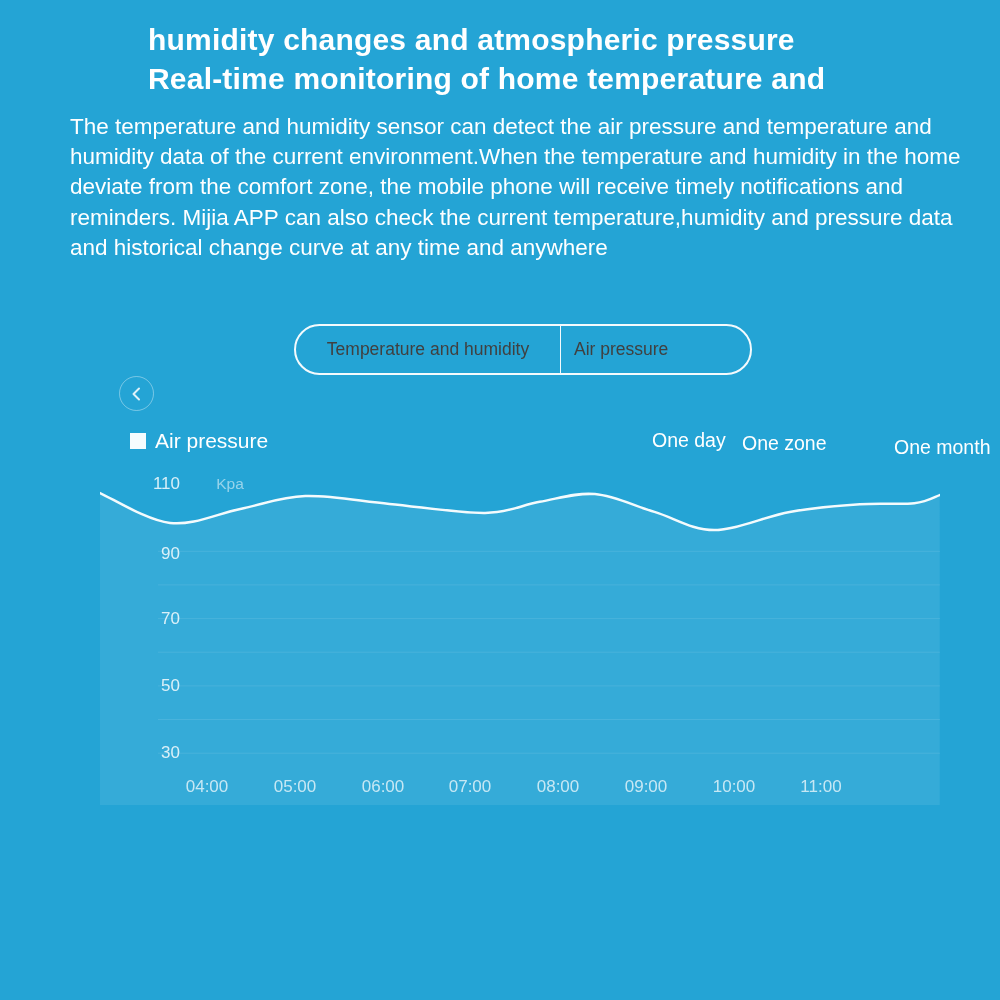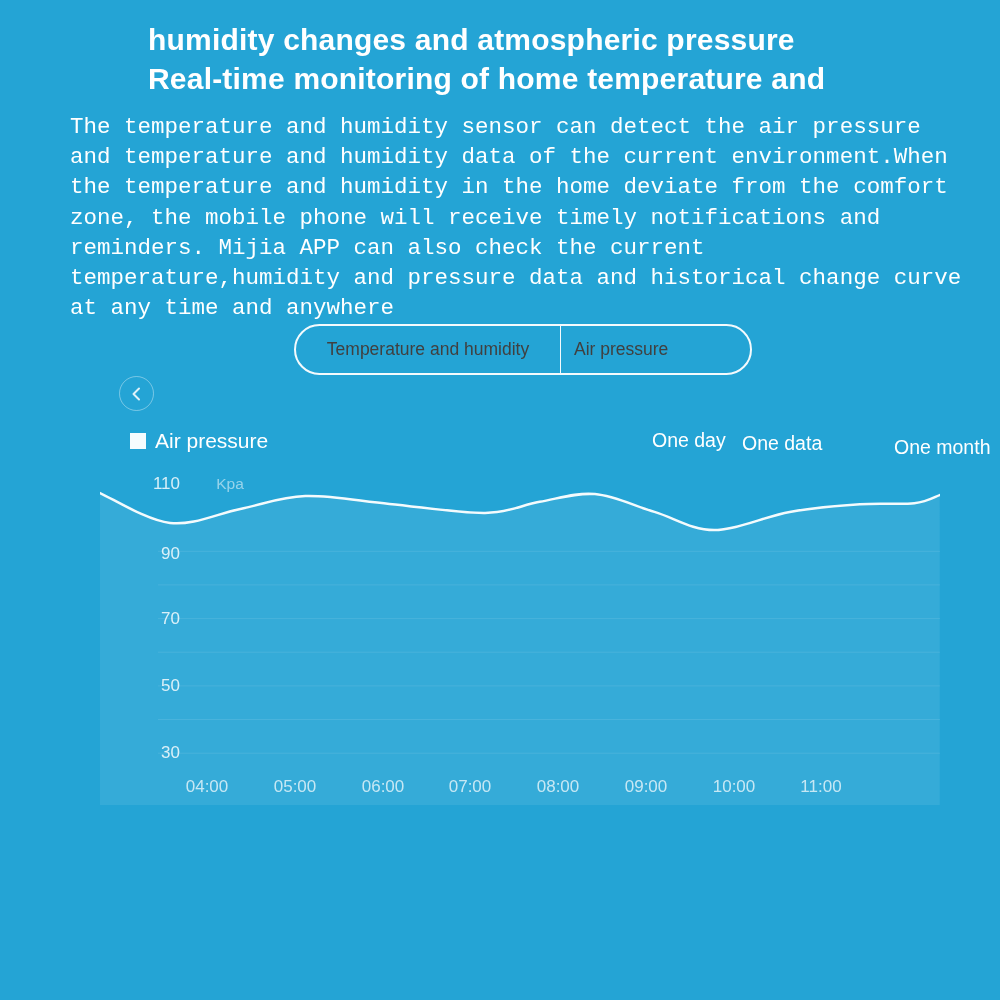--- a/index.html
+++ b/index.html
@@ -12,21 +12,21 @@
   .abs{position:absolute;}
   
   .page-title{
     left:148px;top:20px;width:780px;
     color:#ffffff;font-size:30px;font-weight:bold;line-height:39px;
     letter-spacing:.2px;
   }
   
   .page-desc{
     left:70px;top:112px;width:902px;
-    color:#ffffff;font-size:22.5px;line-height:30.2px;font-weight:400;font-family:Liberation Mono, monospace;
+    color:#ffffff;font-size:22.5px;line-height:30.2px;font-weight:400;
   }
   
   .pill{
     left:294px;top:324px;width:458px;height:51px;
     border:2px solid rgba(255,255,255,.95);border-radius:27px;
     display:flex;box-sizing:border-box;color:#404040;
   }
   .pill-cell{display:flex;align-items:center;font-size:17.5px;}
   .pill-cell.left{flex:0 0 264px;justify-content:center;}
   .pill-cell.right{flex:1;border-left:1.5px solid rgba(255,255,255,.95);padding-left:13px;}
@@ -84,21 +84,21 @@
   </span>
 </div>
 
 <div class="abs legend">
   <span class="legend-swatch"></span>
   <span class="legend-label">Air pressure</span>
 </div>
 
 <div>
   <span class="range-opt range-day">One day</span>
-  <span class="range-opt range-week">One data</span>
+  <span class="range-opt range-week">One zone</span>
   <span class="range-opt range-month">One month</span>
 </div>
 
 <div class="abs chart" id="chart">
   <svg id="chart-svg" width="840" height="345" viewBox="0 0 840 345">
       <line x1="58" x2="840" y1="91.3" y2="91.3" stroke="rgba(255,255,255,0.10)" stroke-width="1"></line>
       <line x1="58" x2="840" y1="124.9" y2="124.9" stroke="rgba(255,255,255,0.10)" stroke-width="1"></line>
       <line x1="58" x2="840" y1="158.6" y2="158.6" stroke="rgba(255,255,255,0.10)" stroke-width="1"></line>
       <line x1="58" x2="840" y1="192.2" y2="192.2" stroke="rgba(255,255,255,0.10)" stroke-width="1"></line>
       <line x1="58" x2="840" y1="225.9" y2="225.9" stroke="rgba(255,255,255,0.10)" stroke-width="1"></line>

